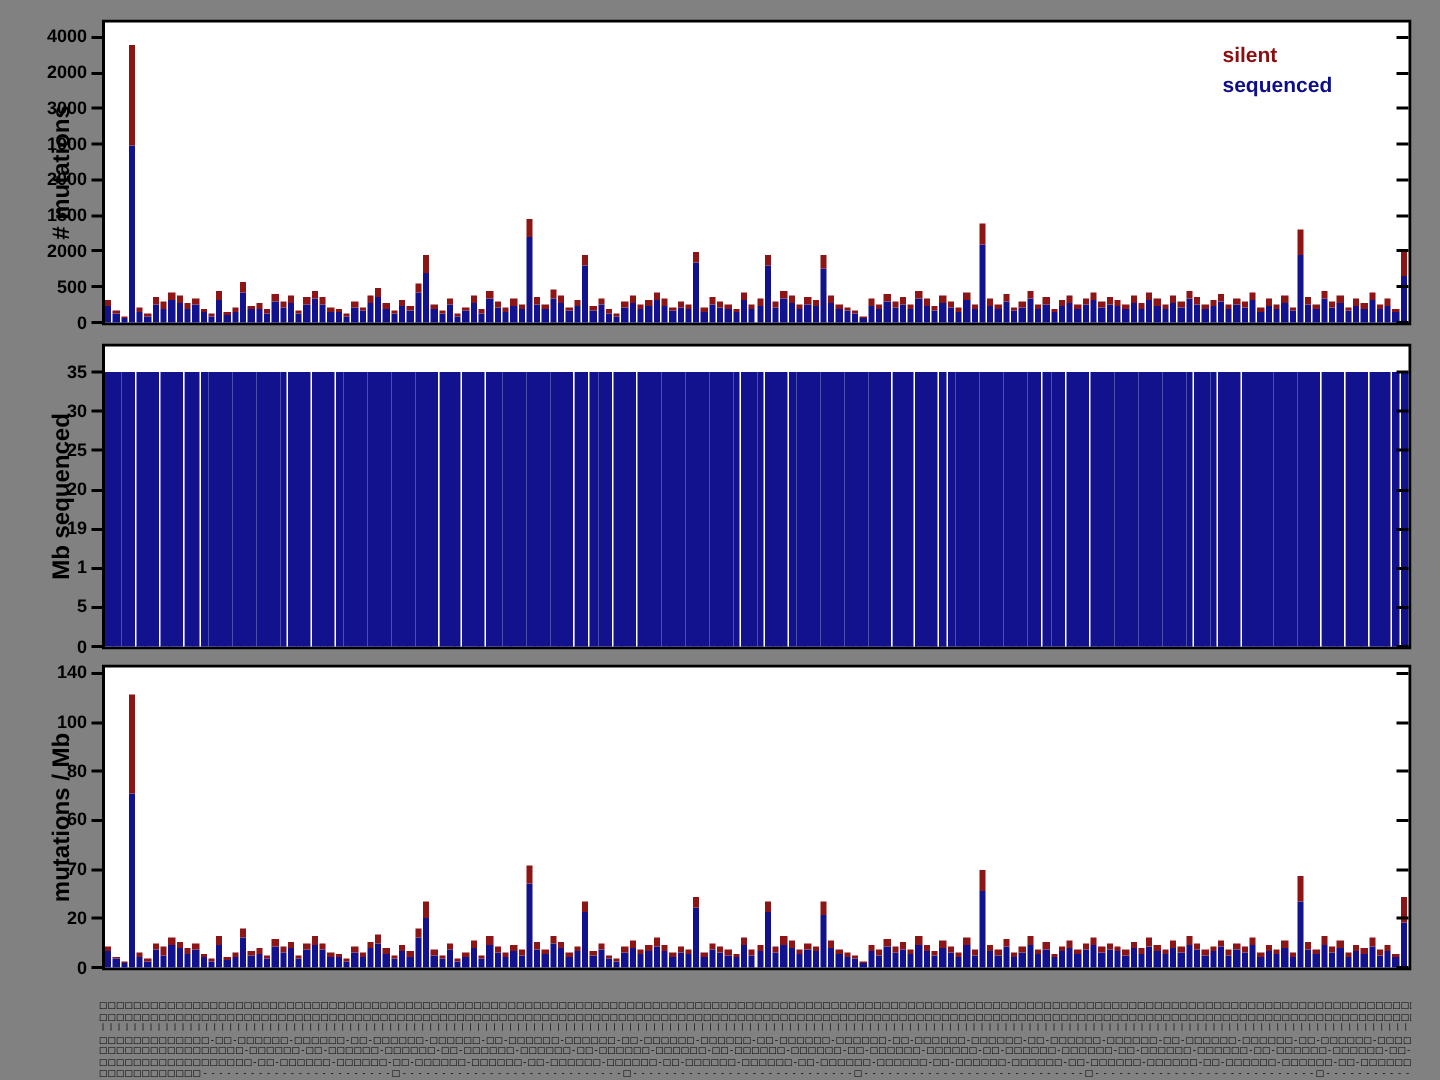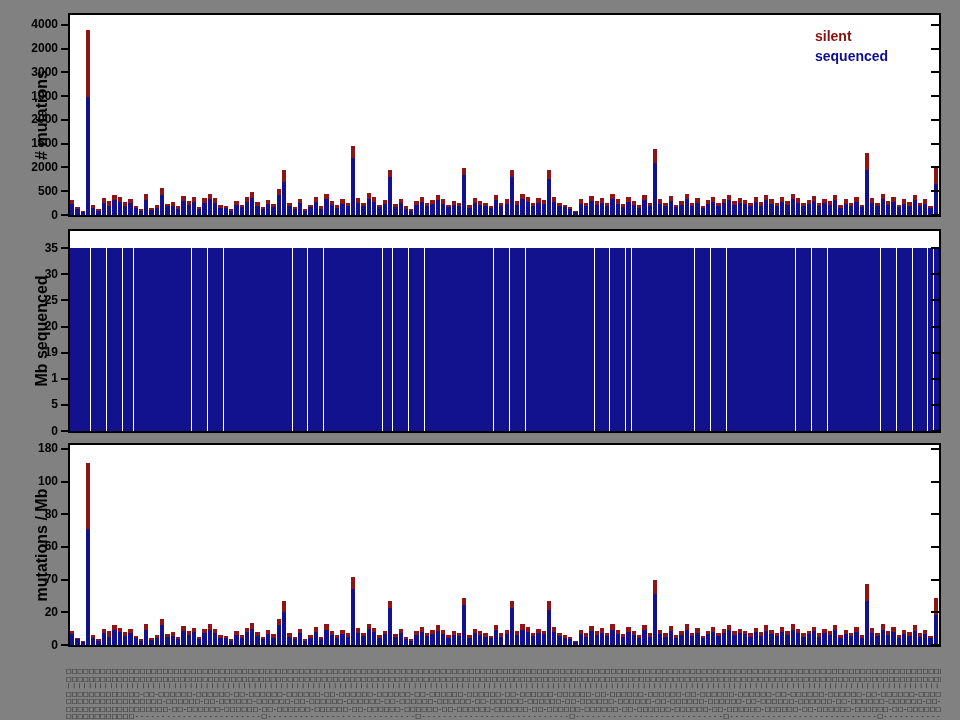--- a/index.html
+++ b/index.html
@@ -984,21 +984,21 @@
     <div class="tick-right" style="top: 135.641px;"></div>
     <div class="tick-label" style="top: 96.4608px;">60</div>
     <div class="tick-left" style="top: 102.961px;"></div>
     <div class="tick-right" style="top: 102.961px;"></div>
     <div class="tick-label" style="top: 63.781px;">80</div>
     <div class="tick-left" style="top: 70.281px;"></div>
     <div class="tick-right" style="top: 70.281px;"></div>
     <div class="tick-label" style="top: 31.1013px;">100</div>
     <div class="tick-left" style="top: 37.6013px;"></div>
     <div class="tick-right" style="top: 37.6013px;"></div>
-    <div class="tick-label" style="top: -1.57843px;">180</div>
+    <div class="tick-label" style="top: -1.57843px;">140</div>
     <div class="tick-left" style="top: 4.92157px;"></div>
     <div class="tick-right" style="top: 4.92157px;"></div>
   </div>
 
 <div id="xlabels">
     <div class="lblrow">
       <span>□</span>
       <span>□</span>
       <span>□</span>
       <span>□</span>

